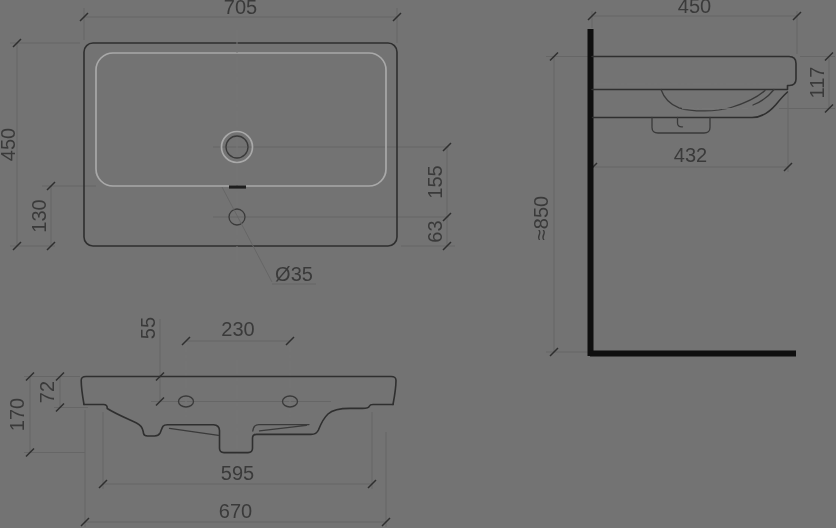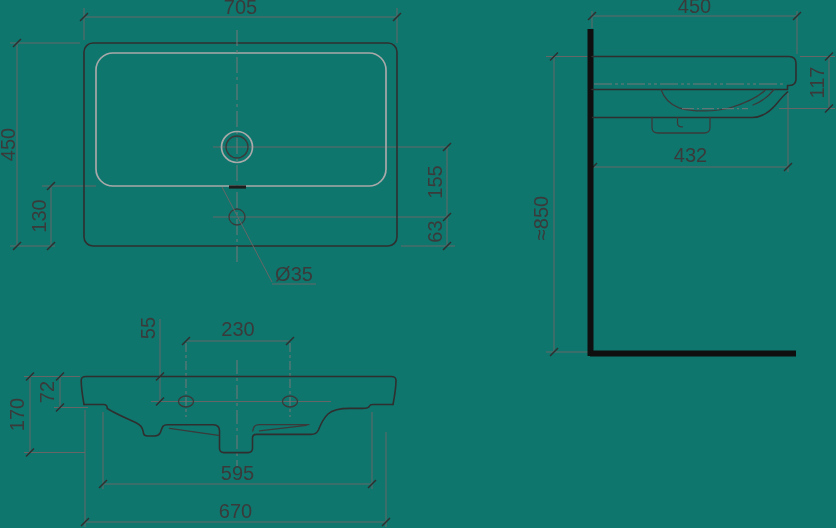--- a/index.html
+++ b/index.html
@@ -1,16 +1,16 @@
 <!DOCTYPE html>
 <html><head>
 <meta charset="utf-8">
 <style>
   html,body{margin:0;padding:0;background:#ffffff;}
-  .canvas{position:relative;width:836px;height:528px;background:#0f766e;overflow:hidden;
+  .canvas{position:relative;width:836px;height:528px;background:#737373;overflow:hidden;
           font-family:"Liberation Sans", sans-serif;}
   svg{display:block;}
   
   .obj   {stroke:#2f2f2f;stroke-width:1.6;fill:none;stroke-linecap:round;stroke-linejoin:round;}
   .obj2  {stroke:#3a3a3a;stroke-width:1.3;fill:none;stroke-linecap:round;stroke-linejoin:round;}
   .grayl {stroke:#a9a9a9;stroke-width:1.7;fill:none;}
   .dim   {stroke:#666666;stroke-width:1;fill:none;}
   .cl    {stroke:#777777;stroke-width:1;fill:none;}
   .tick  {stroke:#2f2f2f;stroke-width:1.5;fill:none;}
   .thick {fill:#0f0f0f;stroke:none;}

